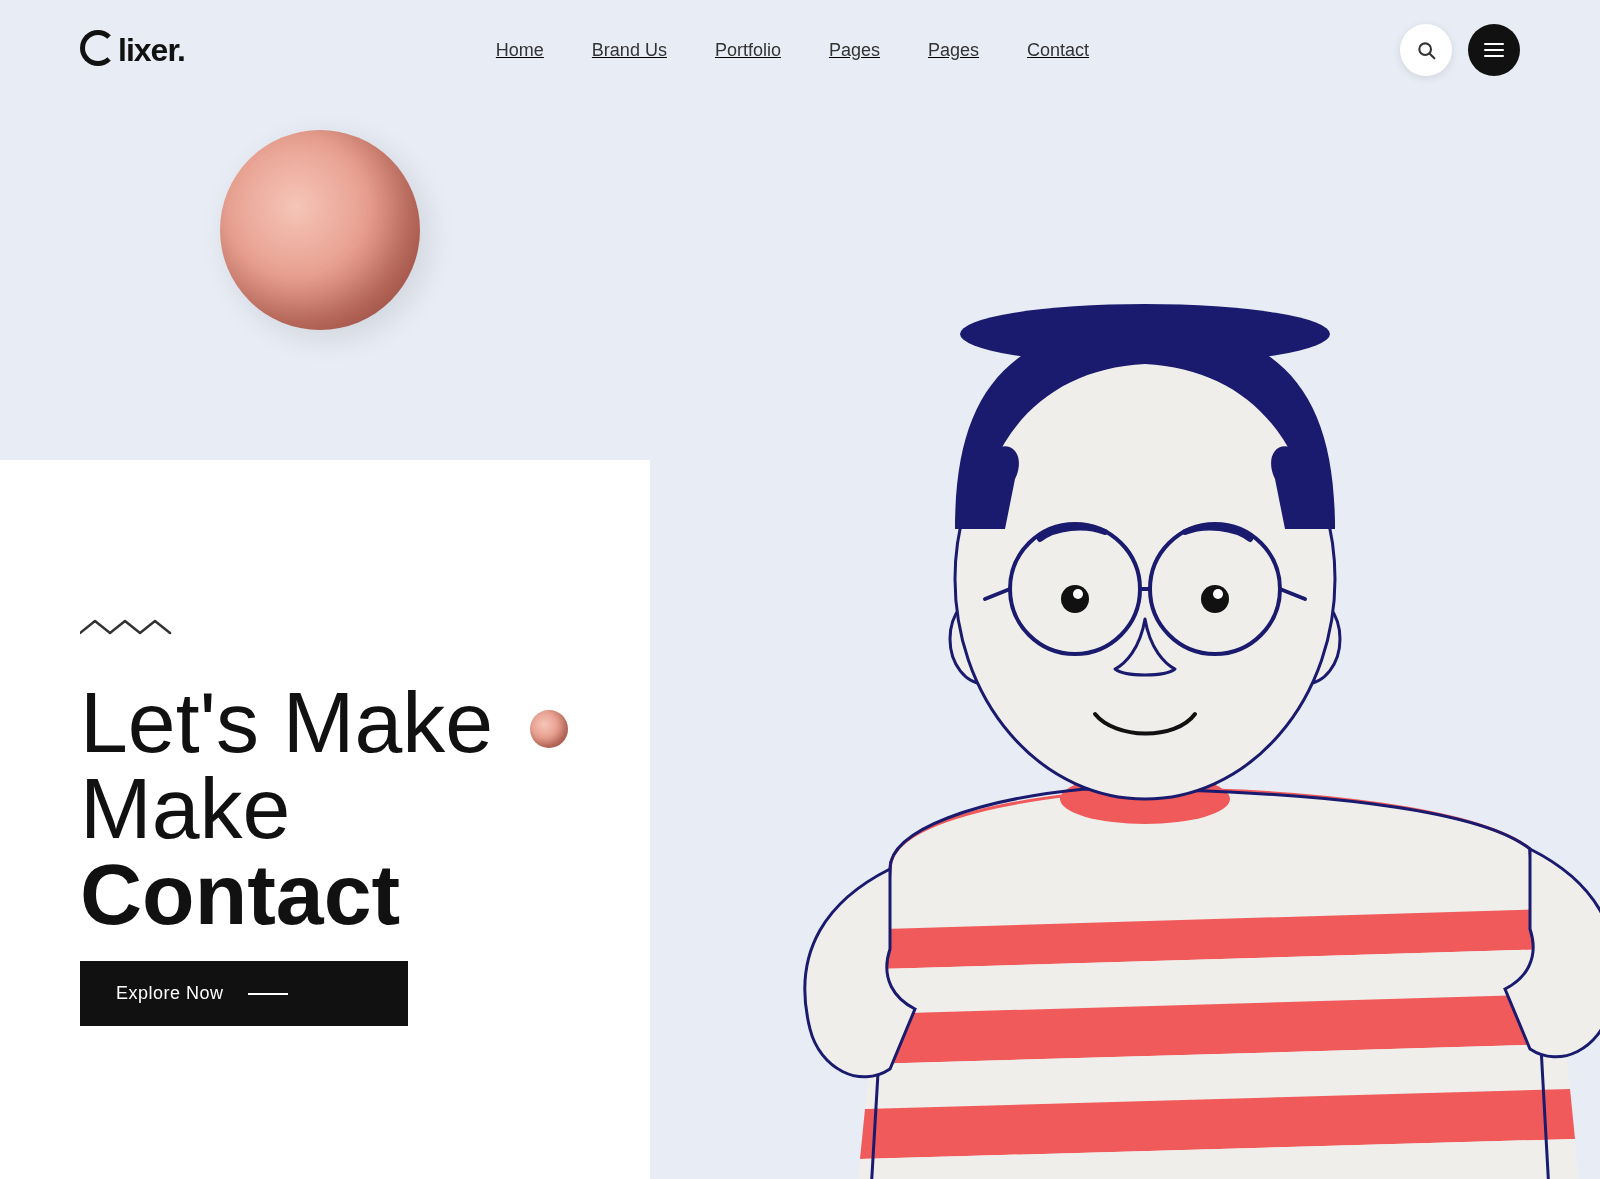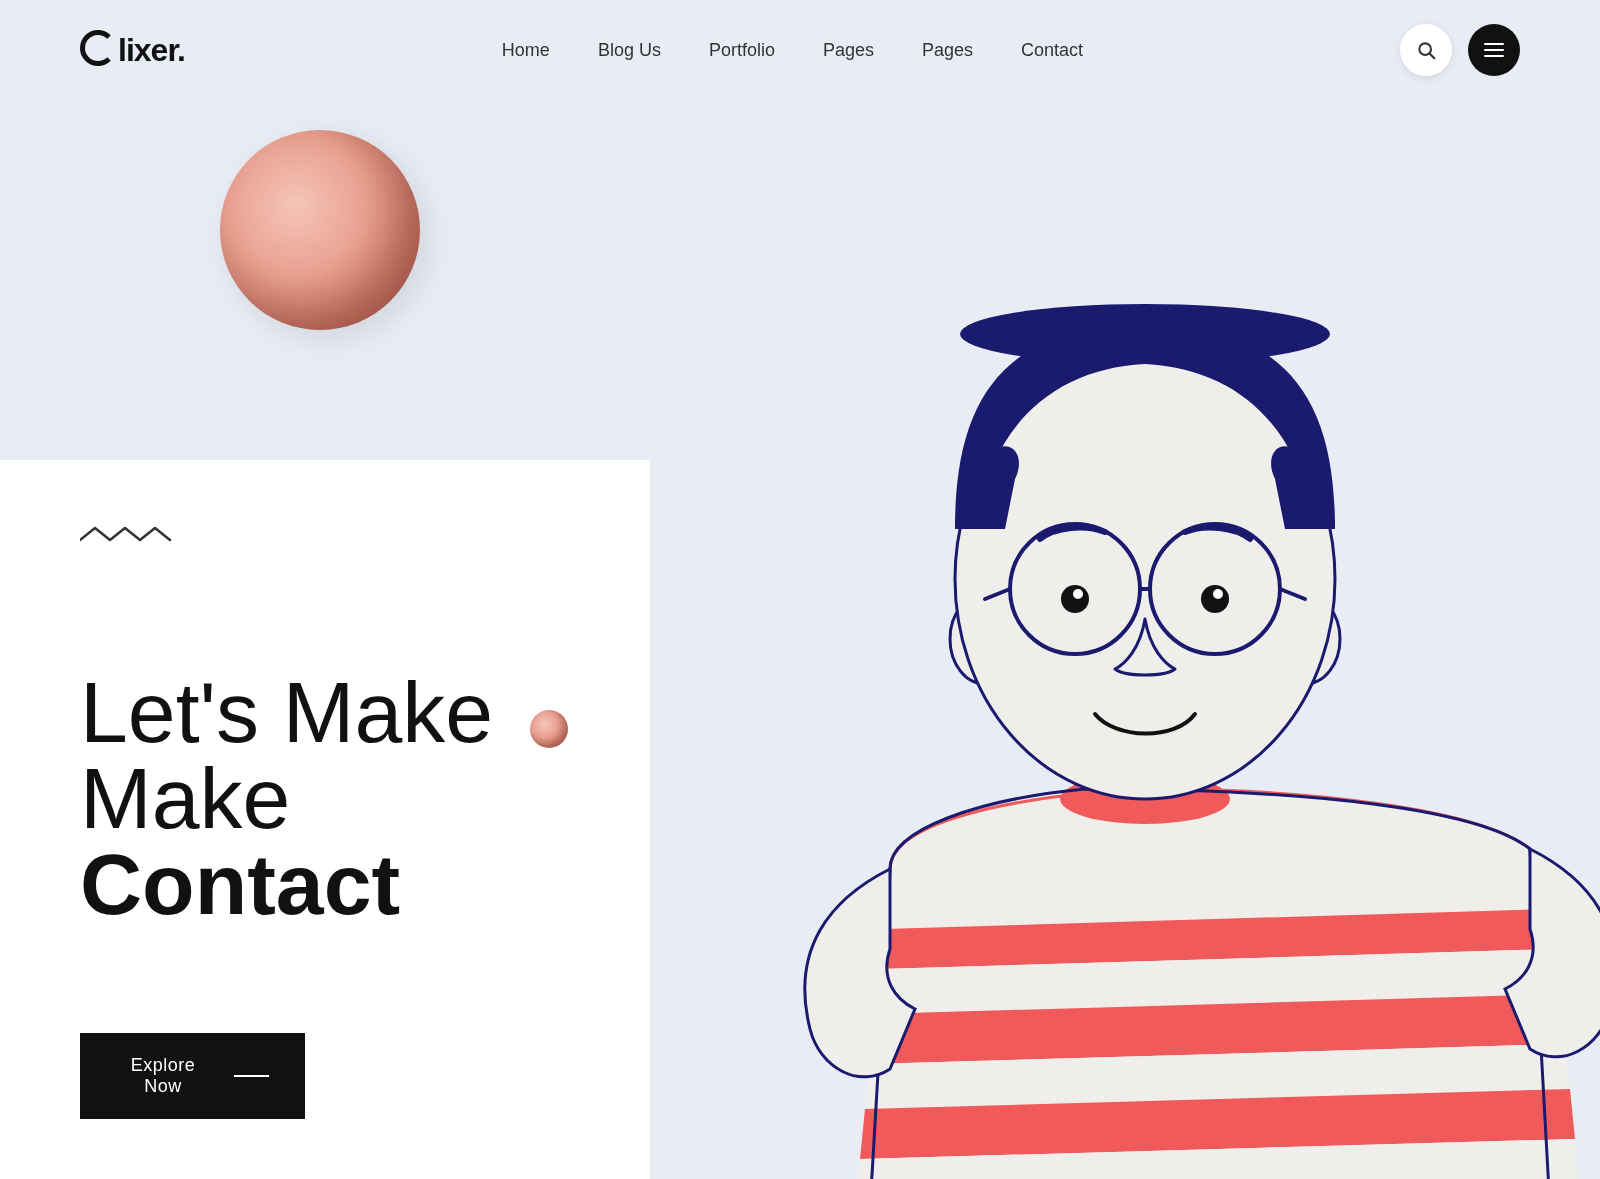--- a/index.html
+++ b/index.html
@@ -52,20 +52,21 @@
       margin-right: 2px;
       vertical-align: middle;
       position: relative;
       top: -2px;
     }
 
     .nav {
       display: flex;
       align-items: center;
       gap: 48px;
+      text-decoration: underline;
     }
 
     .nav-item {
       font-size: 18px;
       color: #333;
       cursor: pointer;
       font-family: 'Arial', sans-serif;
       font-weight: 400;
       text-decoration: none;
     }
@@ -157,21 +158,21 @@
       position: absolute;
       top: 460px;
       left: 0;
       width: 650px;
       bottom: 0;
       background: #fff;
       z-index: 3;
       padding: 60px 80px 60px 80px;
       display: flex;
       flex-direction: column;
-      justify-content: space-between;
+      justify-content: center;
     }
 
     .wave-decoration {
       font-size: 24px;
       color: #333;
       margin-bottom: 30px;
       letter-spacing: 2px;
     }
 
     .hero-title {
@@ -196,21 +197,21 @@
     }
 
     .explore-btn {
       display: flex;
       align-items: center;
       gap: 24px;
       background: #111;
       color: #fff;
       border: none;
       padding: 22px 36px;
-      width: 225px;
+      width: 328px;
       font-size: 18px;
       font-family: 'Arial', sans-serif;
       cursor: pointer;
       font-weight: 500;
       letter-spacing: 0.5px;
     }
 
     .btn-line {
       width: 40px;
       height: 2px;
@@ -243,21 +244,21 @@
 <div class="hero-bg"></div>
 
 <header class="header">
   <div class="logo">
     <span class="logo-c"></span>
     <span>lixer.</span>
   </div>
 
   <nav class="nav">
     <a class="nav-item">Home</a>
-    <a class="nav-item">Blog Us</a>
+    <a class="nav-item">Brand Us</a>
     <a class="nav-item">Portfolio</a>
     <a class="nav-item">Pages</a>
     <a class="nav-item">Pages</a>
     <a class="nav-item">Contact</a>
   </nav>
 
   <div class="header-actions">
     <button class="search-btn">
       <svg class="search-icon-svg" viewBox="0 0 24 24" fill="none" stroke="#333" stroke-width="2.5" stroke-linecap="round">
         <circle cx="11" cy="11" r="7"></circle>

